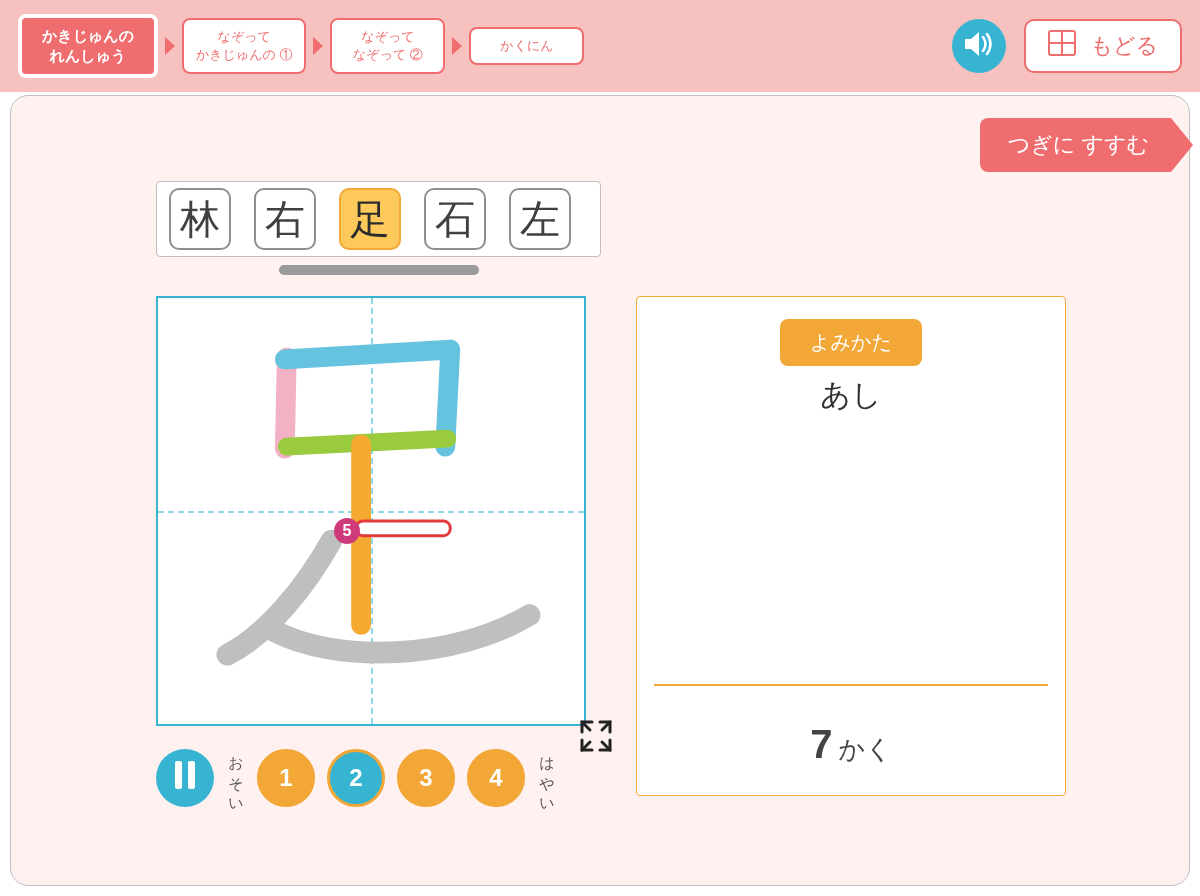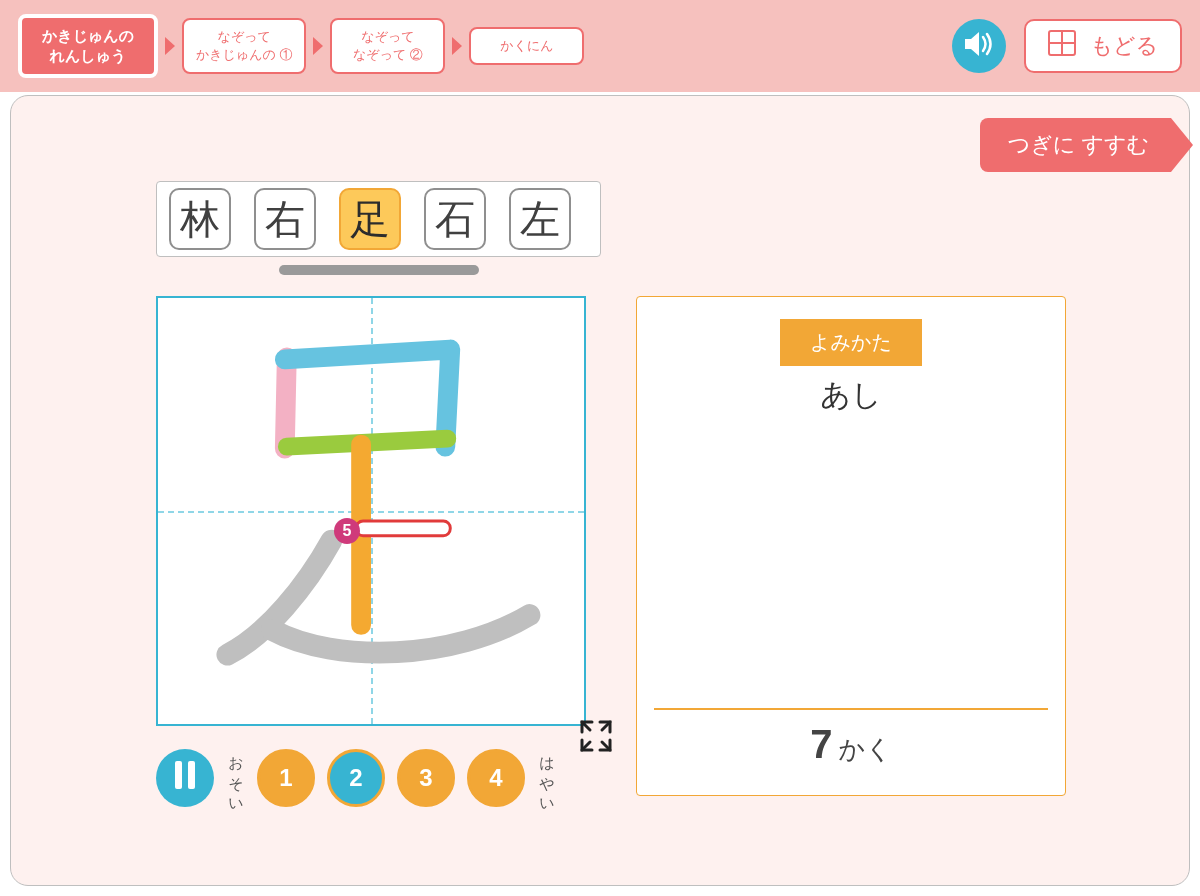--- a/index.html
+++ b/index.html
@@ -46,24 +46,24 @@
   .stroke-num{position:absolute;width:26px;height:26px;border-radius:50%;background:#cf3a7b;color:#fff;font-size:16px;font-weight:700;display:flex;align-items:center;justify-content:center;}
   
   .controls{position:absolute;left:145px;top:650px;display:flex;align-items:center;gap:12px;}
   .ctrl-btn{width:58px;height:58px;border-radius:50%;display:flex;align-items:center;justify-content:center;font-size:24px;font-weight:700;color:#fff;cursor:pointer;}
   .ctrl-btn.play{background:var(--accent-cyan);}
   .ctrl-btn.speed{background:var(--accent-orange);border:3px solid var(--accent-orange);}
   .ctrl-btn.speed.sel{background:var(--accent-cyan);border:3px solid var(--accent-orange);}
   .ctrl-label{font-size:15px;color:var(--dark-text);writing-mode:vertical-rl;letter-spacing:4px;}
   
   .info-card{position:absolute;left:625px;top:200px;width:430px;height:500px;background:#fff;border:1px solid var(--accent-orange);border-radius:4px;display:flex;flex-direction:column;align-items:center;}
-  .yomi-btn{margin-top:22px;background:var(--accent-orange);color:#fff;font-size:20px;padding:10px 30px;border-radius:0;cursor:pointer;}
+  .yomi-btn{margin-top:22px;background:var(--accent-orange);color:#fff;font-size:20px;padding:10px 30px;border-radius:8px;cursor:pointer;}
   .yomi-text{margin-top:10px;font-size:30px;color:#333;text-align:center;line-height:1.25;}
   .divider{margin-top:auto;width:92%;border-top:2px solid var(--accent-orange);}
-  .kakusu{font-size:26px;color:#444;padding:12px 0 28px;}
+  .kakusu{font-size:26px;color:#444;padding:36px 0 28px;}
   .kakusu b{font-size:40px;font-weight:700;margin-right:6px;}
 </style>
 </head>
 <body>
 
 <div class="app">
 
   <div class="topbar">
     <div class="nav-group">
       <div class="navtab active">

